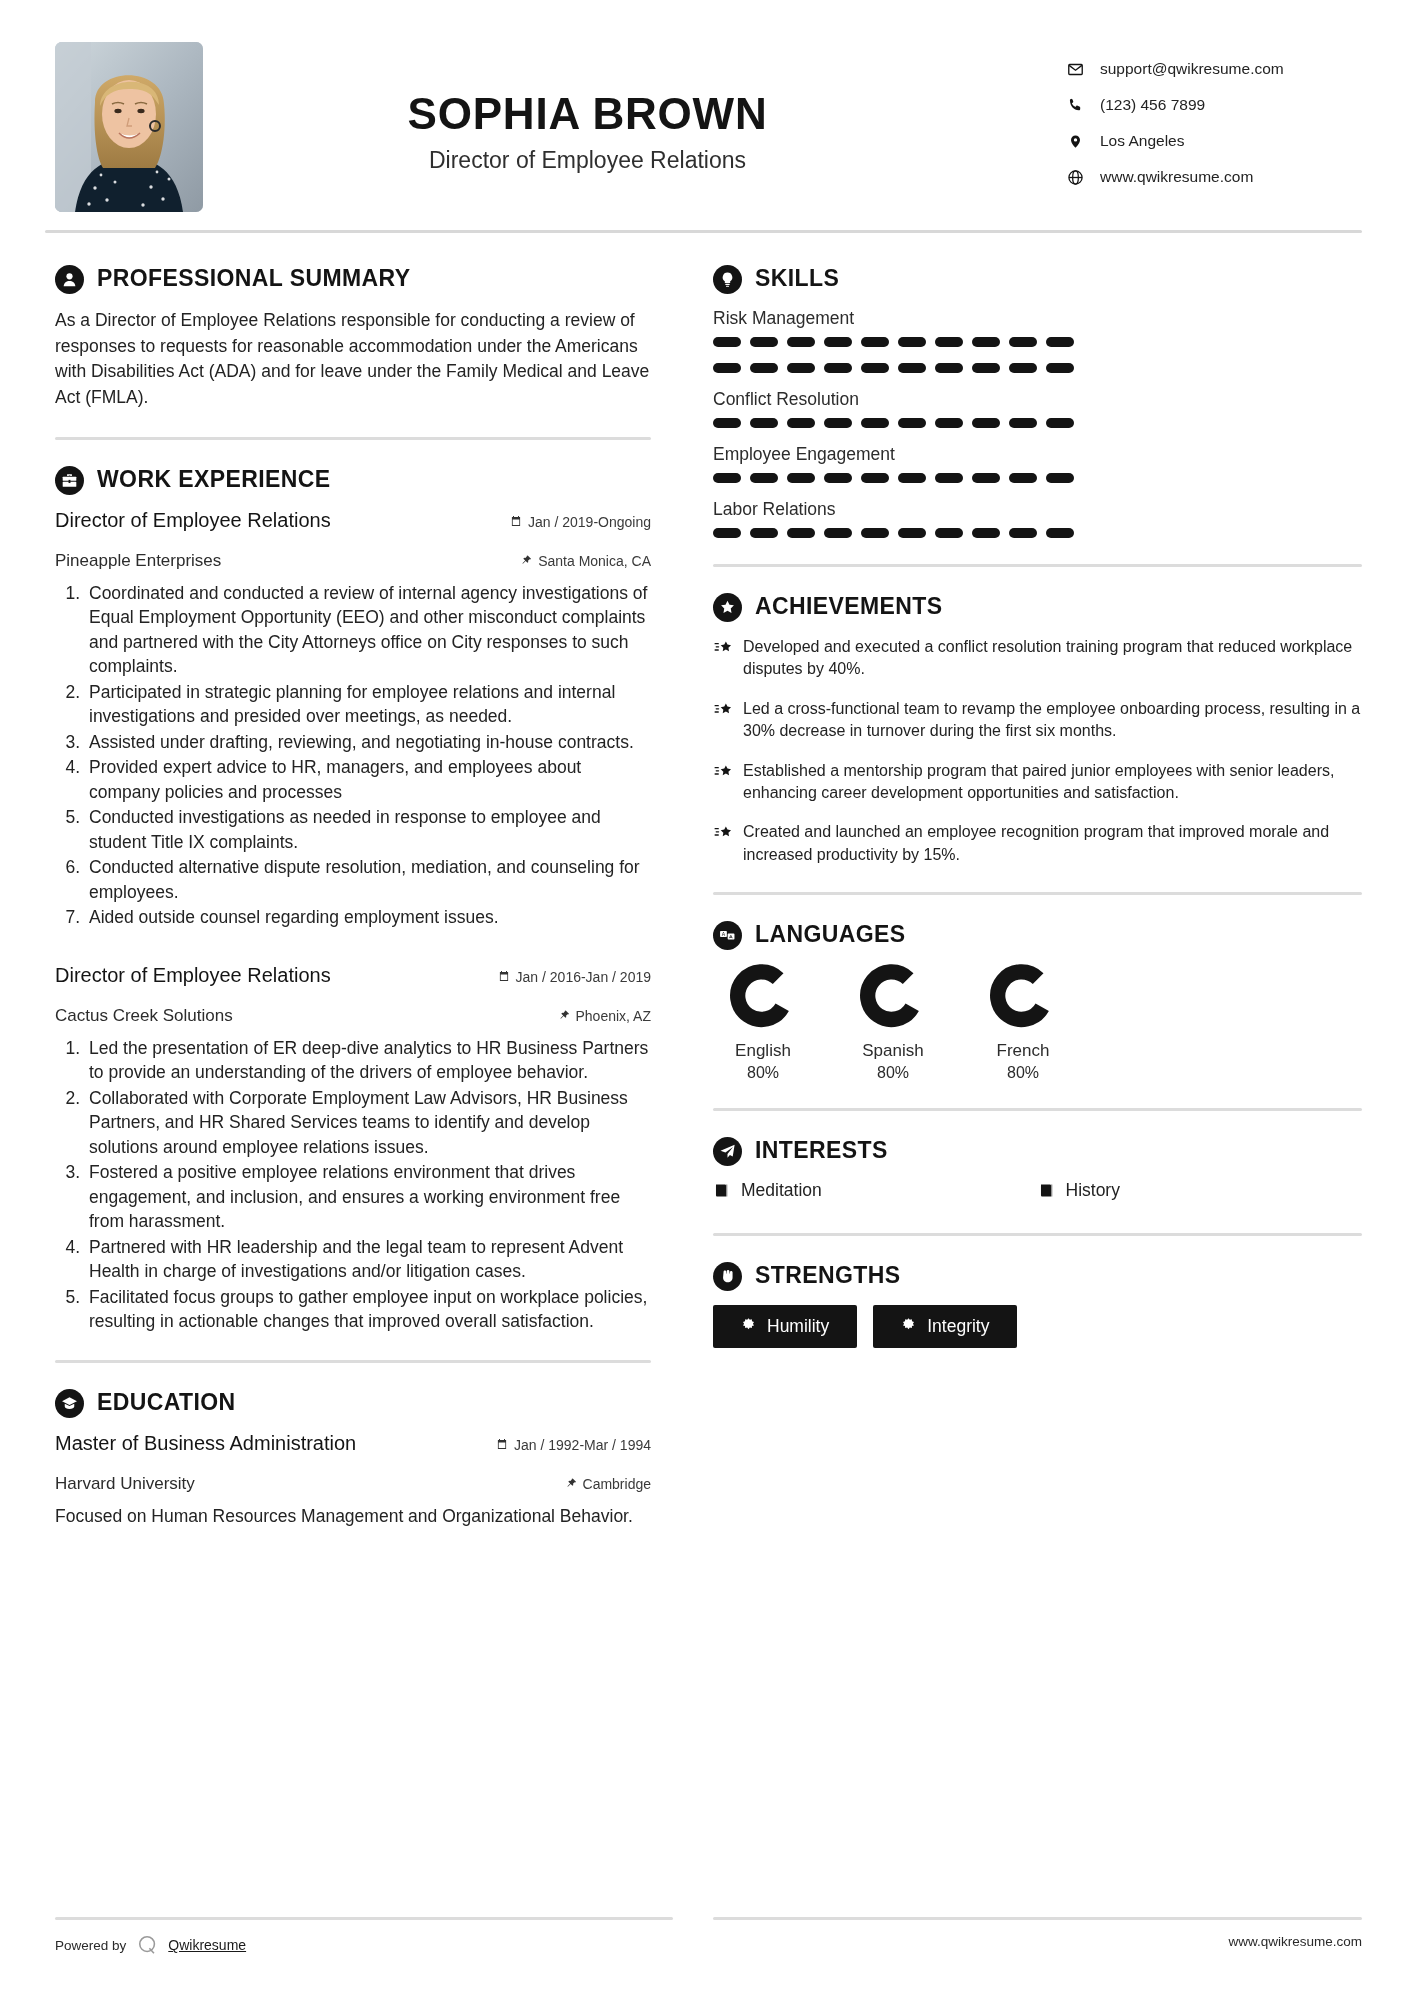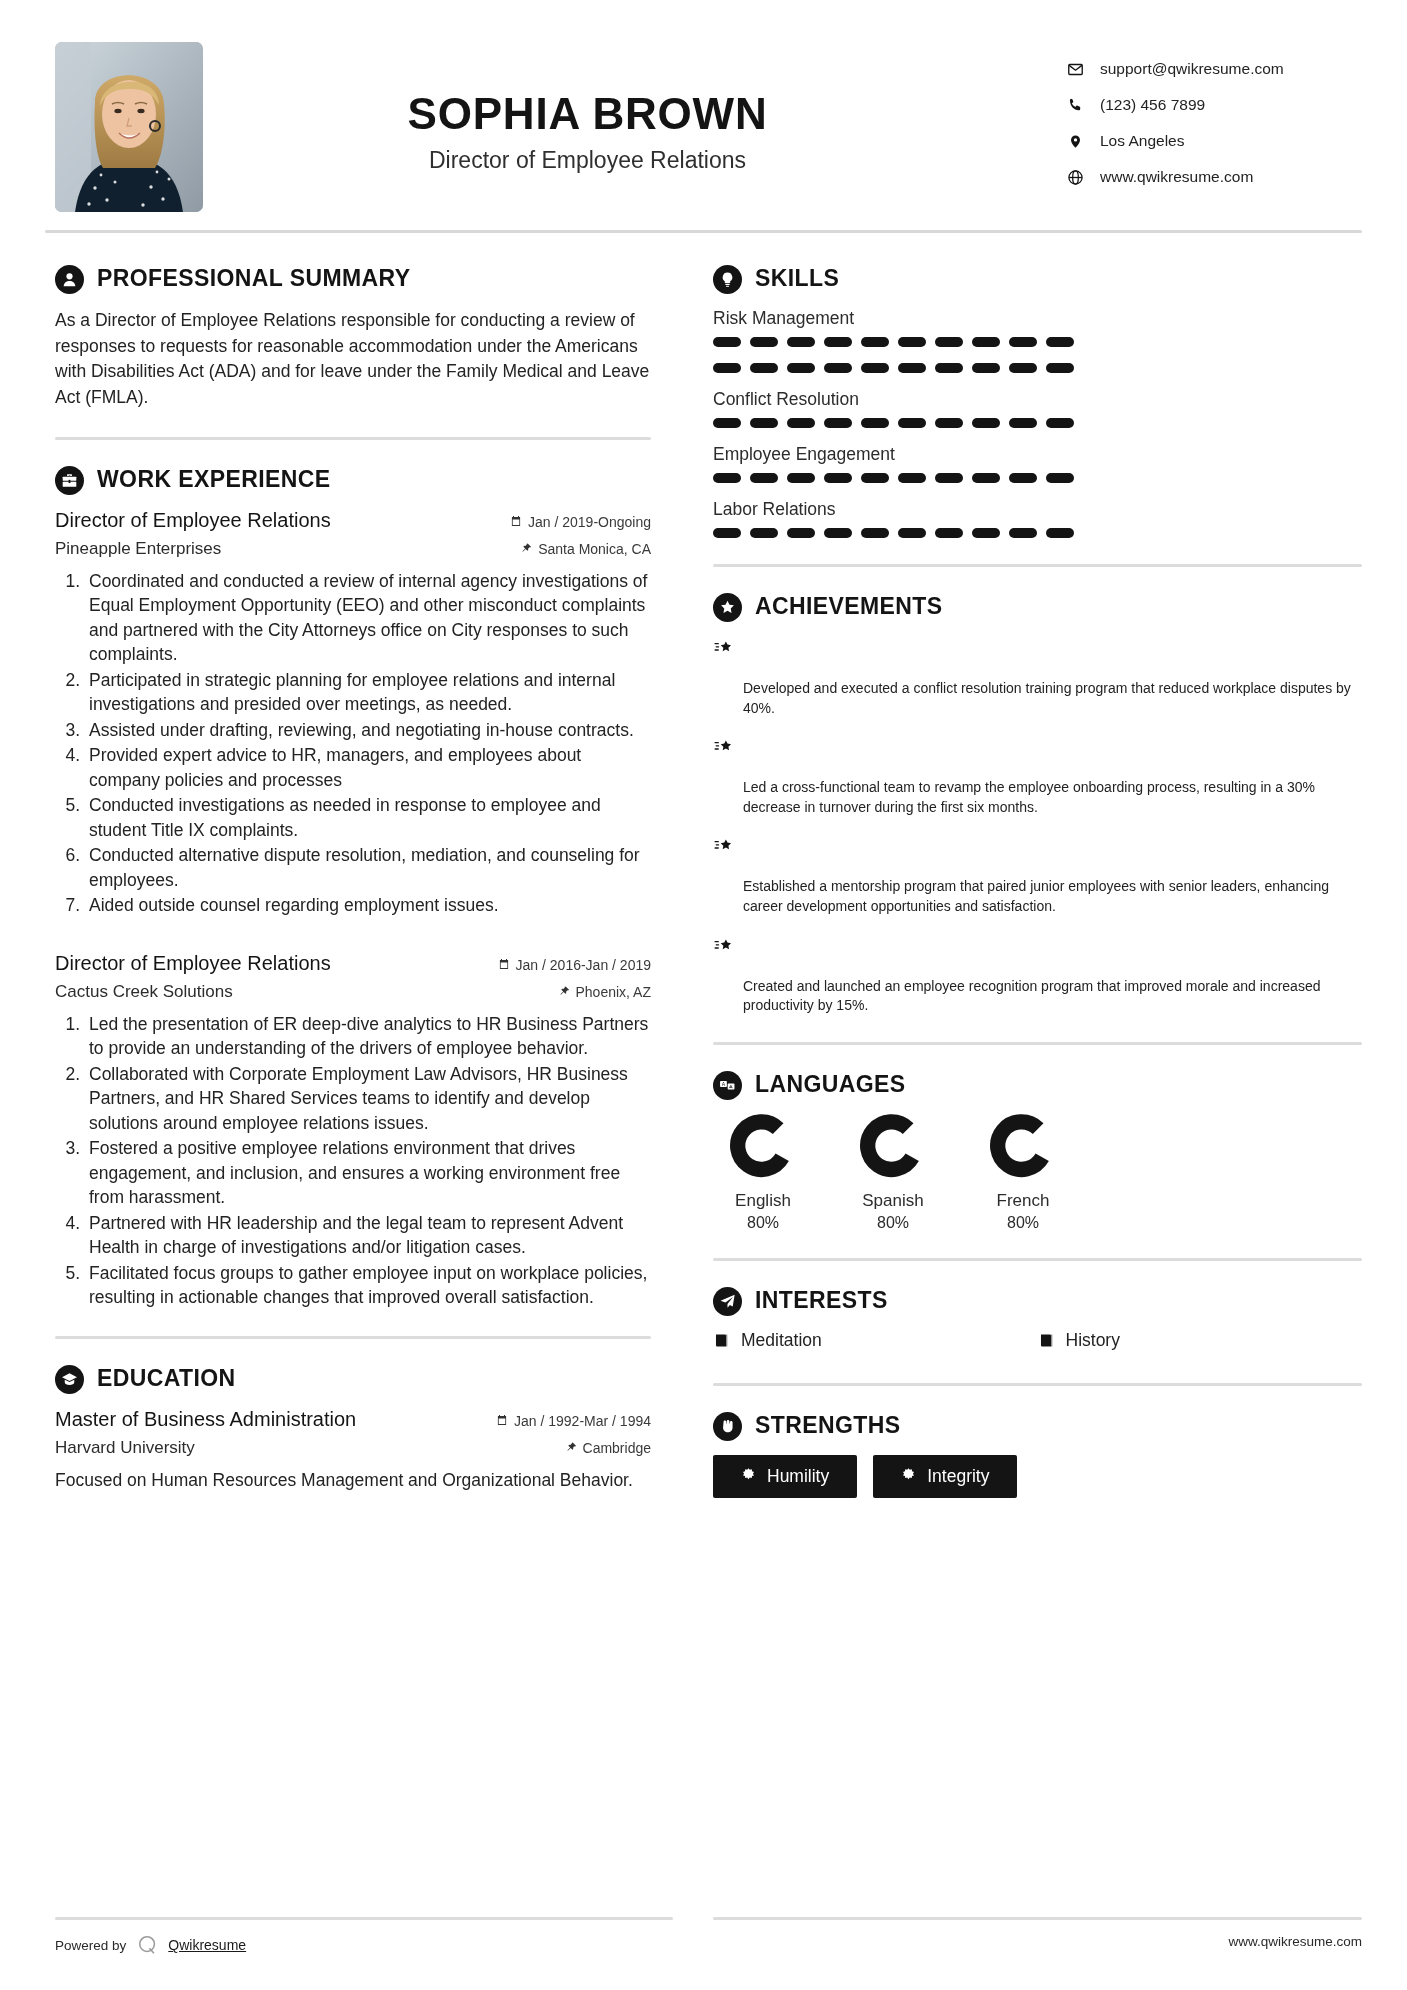--- a/index.html
+++ b/index.html
@@ -158,21 +158,21 @@
     white-space: nowrap;
     display: flex;
     align-items: center;
     gap: 6px;
     padding-top: 3px;
   }
   .entry-sub {
     display: flex;
     justify-content: space-between;
     align-items: baseline;
-    margin-top: 6px;
+    margin-top: 18px;
     gap: 11px;
   }
   .entry-org {
     font-size: 17px;
     color: #2c2c2c;
   }
   .bullets {
     margin: 10px 0 0 0;
     padding-left: 30px;
     font-size: 17.5px;
@@ -207,24 +207,23 @@
   .ach {
     display: flex;
     margin-bottom: 17px;
   }
   .ach-icon {
     flex: 0 0 30px;
     width: 30px;
     padding-top: 3px;
   }
   .ach-text {
-    font-size: 14px;
+    font-size: 16px;
     line-height: 1.4;
     color: #232323;
-    margin-top: 43px;
   }
 
   
   .langs {
     display: flex;
     gap: 38px;
     padding-left: 4px;
   }
   .lang { text-align: center; width: 92px; }
   .lang-ring { width: 68px; height: 68px; margin: 0 auto; }

